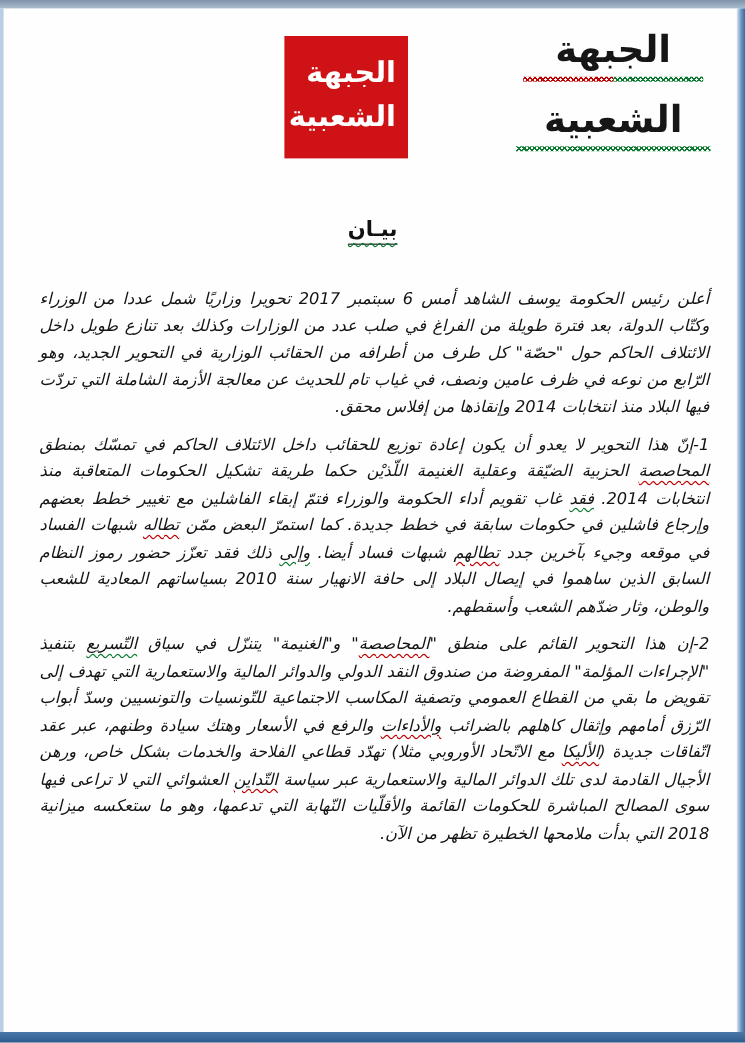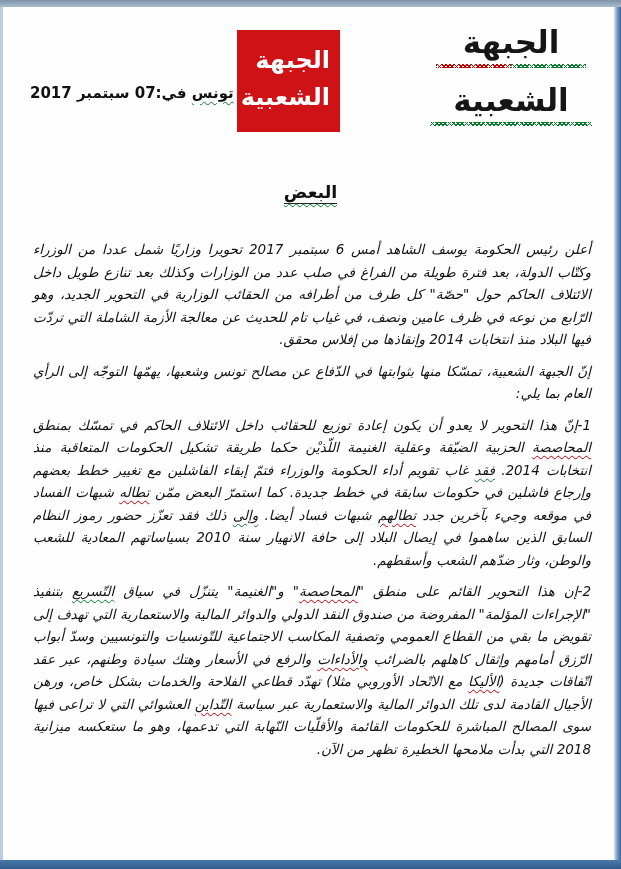--- a/index.html
+++ b/index.html
@@ -83,29 +83,27 @@
       <div class="zigrow" style="width:162px;">
         <div class="zig green"></div>
       </div>
     </div>
 
     <div class="logo" style="background: rgb(207, 18, 22); color: rgb(255, 255, 255);">
       <div>الجبهة</div>
       <div>الشعبية</div>
     </div>
 
-    <div class="dateline"><span class="wavy-green">تونس</span><span> في:07 سبتمبر  2017</span></div>
   </div>
 
   <div class="title">
     <div class="t t1">
-      <span class="wavy-green">البعض</span>
+      <span class="wavy-green">بيـان</span>
     </div>
   </div>
 
   <div class="bodytext">
     <p><span>أعلن رئيس الحكومة يوسف الشاهد أمس 6 سبتمبر 2017 تحويرا وزاريًا شمل عددا من الوزراء وكتّاب الدولة، بعد فترة طويلة من الفراغ في صلب عدد من الوزارات وكذلك بعد تنازع طويل داخل الائتلاف الحاكم حول "حصّة" كل طرف من أطرافه من الحقائب الوزارية في التحوير الجديد، وهو الرّابع من نوعه في ظرف عامين ونصف، في غياب تام للحديث عن معالجة الأزمة الشاملة التي تردّت فيها البلاد منذ انتخابات 2014 وإنقاذها من إفلاس محقق.</span></p>
-    <p><span>إنّ الجبهة الشعبية، تمسّكا منها بثوابتها في الدّفاع عن مصالح تونس وشعبها، يهمّها التوجّه إلى الرأي العام بما يلي:</span></p>
     <p><span>1-إنّ هذا التحوير لا يعدو أن يكون إعادة توزيع للحقائب داخل الائتلاف الحاكم في تمسّك بمنطق </span><span class="wavy-red">المحاصصة</span><span> الحزبية الضيّقة وعقلية الغنيمة اللّذيْن حكما طريقة تشكيل الحكومات المتعاقبة منذ انتخابات 2014. </span><span class="wavy-green">فقد</span><span> غاب تقويم أداء الحكومة والوزراء فتمّ إبقاء الفاشلين مع تغيير خطط بعضهم وإرجاع فاشلين في حكومات سابقة في خطط جديدة. كما استمرّ البعض ممّن </span><span class="wavy-red">تطاله</span><span> شبهات الفساد في موقعه وجيء بآخرين جدد </span><span class="wavy-red">تطالهم</span><span> شبهات فساد أيضا. </span><span class="wavy-green">وإلى</span><span> ذلك فقد تعزّز حضور رموز النظام السابق الذين ساهموا في إيصال البلاد إلى حافة الانهيار سنة 2010 بسياساتهم المعادية للشعب والوطن، وثار ضدّهم الشعب وأسقطهم.</span></p>
     <p><span>2-إن هذا التحوير القائم على منطق "</span><span class="wavy-red">المحاصصة</span><span>" و"الغنيمة" يتنزّل في سياق </span><span class="wavy-green">التّسريع</span><span> بتنفيذ "الإجراءات المؤلمة" المفروضة من صندوق النقد الدولي والدوائر المالية والاستعمارية التي تهدف إلى تقويض ما بقي من القطاع العمومي وتصفية المكاسب الاجتماعية للتّونسيات والتونسيين وسدّ أبواب الرّزق أمامهم وإثقال كاهلهم بالضرائب </span><span class="wavy-red">والأداءات</span><span> والرفع في الأسعار وهتك سيادة وطنهم، عبر عقد اتّفاقات جديدة (</span><span class="wavy-red">الأليكا</span><span> مع الاتّحاد الأوروبي مثلا) تهدّد قطاعي الفلاحة والخدمات بشكل خاص، ورهن الأجيال القادمة لدى تلك الدوائر المالية والاستعمارية عبر سياسة </span><span class="wavy-red">التّداين</span><span> العشوائي التي لا تراعى فيها سوى المصالح المباشرة للحكومات القائمة والأقلّيات النّهابة التي تدعمها، وهو ما ستعكسه ميزانية 2018 التي بدأت ملامحها الخطيرة تظهر من الآن.</span></p>
   </div>
 
 </div>
 
 </body></html>

